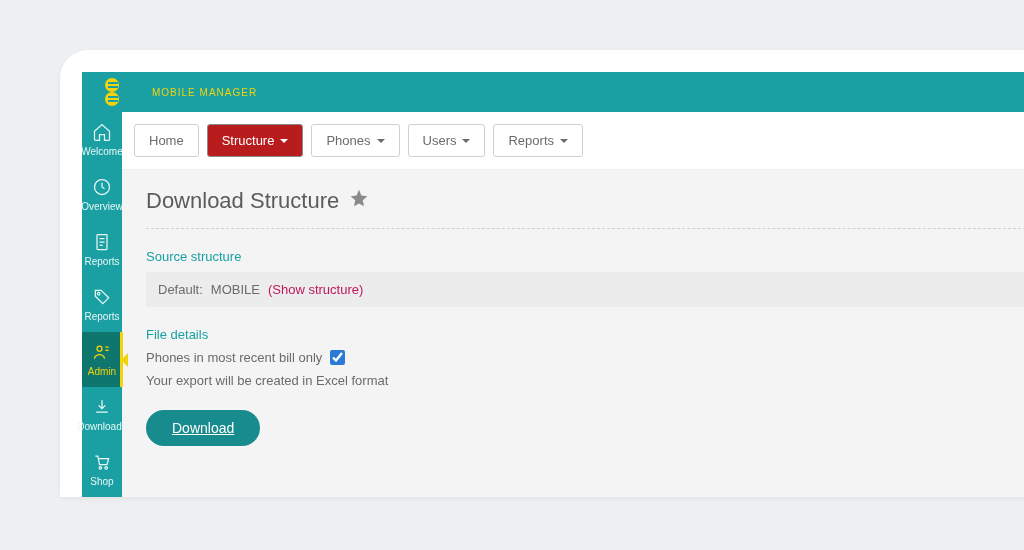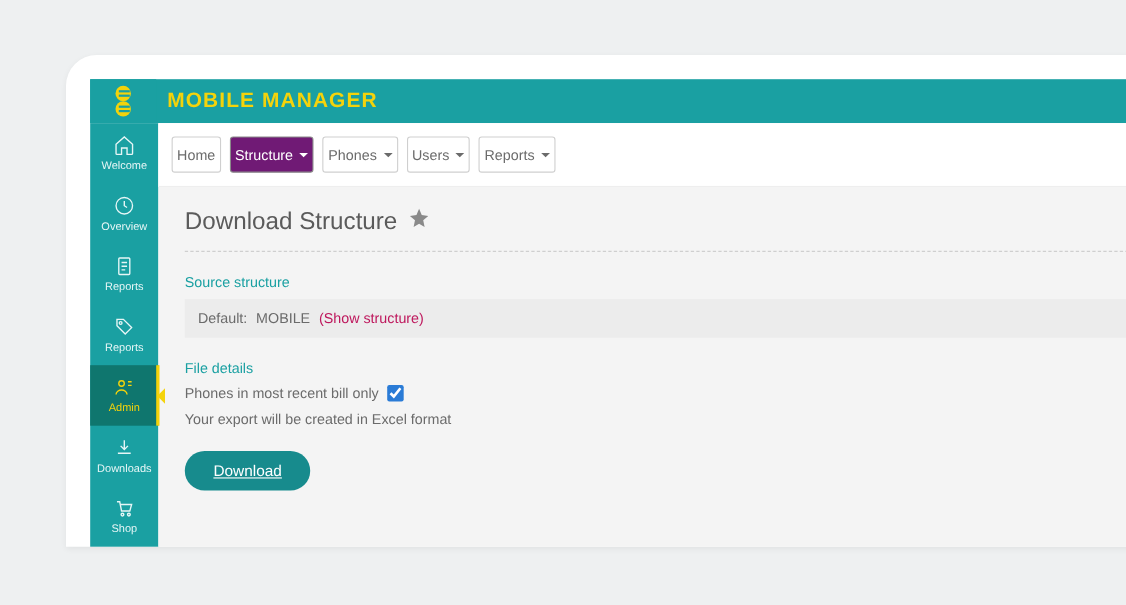--- a/index.html
+++ b/index.html
@@ -2,31 +2,31 @@
 <html><head>
 <meta charset="utf-8">
 <style>
   *{box-sizing:border-box;margin:0;padding:0;font-family:Arial,Helvetica,sans-serif;}
   body{background:#eef0f1;width:1024px;height:550px;overflow:hidden;}
   .outer{position:absolute;left:60px;top:50px;width:1000px;background:#fff;border-radius:28px 0 0 0;box-shadow:0 2px 6px rgba(0,0,0,.06);padding:22px 0 0 22px;}
   .app{display:flex;}
   .brandbar{background:#1aa0a2;height:40px;display:flex;align-items:center;padding-left:0;}
   .logo{width:60px;height:40px;background:#1aa0a2;display:flex;align-items:center;justify-content:center;}
   .logo svg{display:block;}
-  .brand-title{color:#f4d30b;font-weight:700;letter-spacing:1px;font-size:19px;margin-left:10px;}
-  .sidebar{width:62px;background:#1aa0a2;display:flex;flex-direction:column;justify-content:flex-end;}
+  .brand-title{color:#f4d30b;font-weight:400;letter-spacing:1px;font-size:10px;margin-left:10px;}
+  .sidebar{width:40px;background:#1aa0a2;display:flex;flex-direction:column;justify-content:flex-end;}
   .side-item{height:55px;display:flex;flex-direction:column;align-items:center;justify-content:center;color:#e6f6f6;font-size:10px;gap:4px;cursor:pointer;position:relative;}
   .side-item.active{background:#0f766e;color:#f4d30b;}
   .side-item.active::after{content:"";position:absolute;right:-6px;top:50%;transform:translateY(-50%);width:0;height:0;border-top:7px solid transparent;border-bottom:7px solid transparent;border-right:7px solid #f4d30b;}
   .side-item.active::before{content:"";position:absolute;right:-1px;top:0;bottom:0;width:3px;background:#f4d30b;}
   .side-item svg{width:20px;height:20px;}
   .main{flex:1;background:#f4f4f4;}
   .tabbar{background:#fff;padding:12px 12px;display:flex;gap:8px;border-bottom:1px solid #eee;}
-  .tab{border:1px solid #cfcfcf;background:#fff;color:#6b6b6b;font-size:13px;padding:8px 4px;border-radius:3px;display:flex;align-items:center;gap:6px;cursor:pointer;}
-  .tab.active{background:#701a75;color:#fff;border-color:#8a8a8a;}
+  .tab{border:1px solid #cfcfcf;background:#fff;color:#6b6b6b;font-size:13px;padding:8px 14px;border-radius:3px;display:flex;align-items:center;gap:6px;cursor:pointer;}
+  .tab.active{background:#b91c1c;color:#fff;border-color:#8a8a8a;}
   .caret{width:0;height:0;border-left:4px solid transparent;border-right:4px solid transparent;border-top:4px solid currentColor;}
   .content{padding:18px 24px;}
   .page-title{display:flex;align-items:center;gap:10px;color:#5b5b5b;font-size:22px;font-weight:400;padding-bottom:14px;border-bottom:1px dashed #cfcfcf;}
   .star{color:#8a8a8a;}
   .section-head{color:#1aa0a2;font-size:13px;margin-top:20px;margin-bottom:8px;}
   .graybox{background:#ececec;padding:10px 12px;color:#6b6b6b;font-size:13px;display:flex;gap:8px;align-items:center;}
   .linkish{color:#be185d;cursor:pointer;}
   .row{color:#6b6b6b;font-size:13px;margin:8px 0;display:flex;align-items:center;gap:8px;}
   .chk{width:15px;height:15px;accent-color:#2a7bd6;}
   .dlbtn{background:#178b8d;color:#fff;border:none;border-radius:22px;padding:10px 26px;font-size:14px;cursor:pointer;margin-top:14px;text-decoration:underline;}

